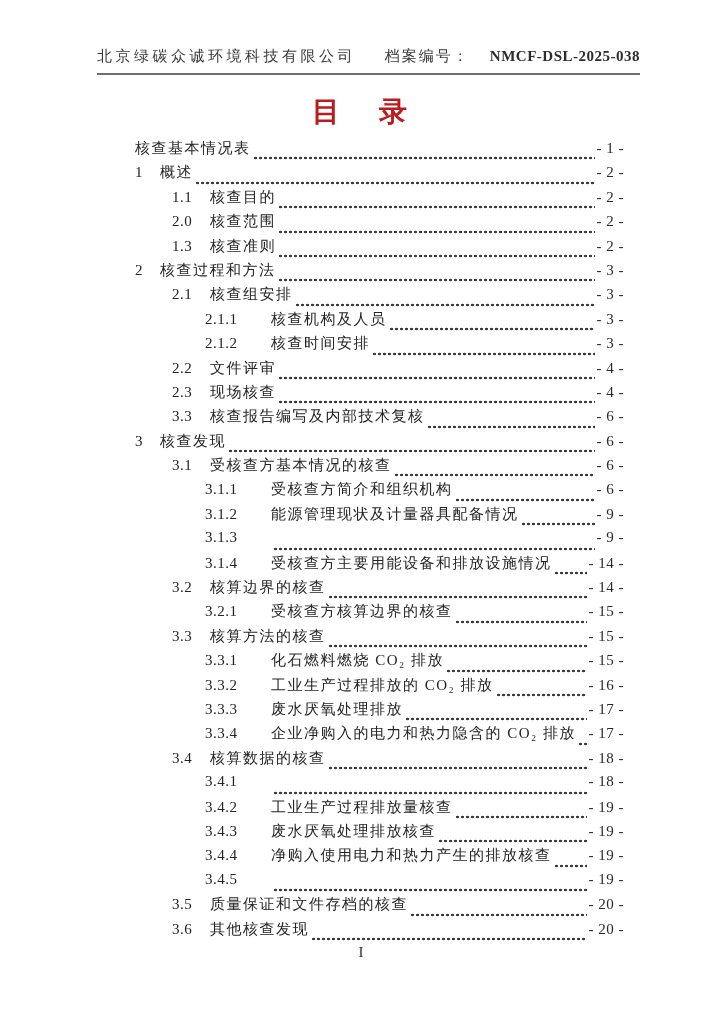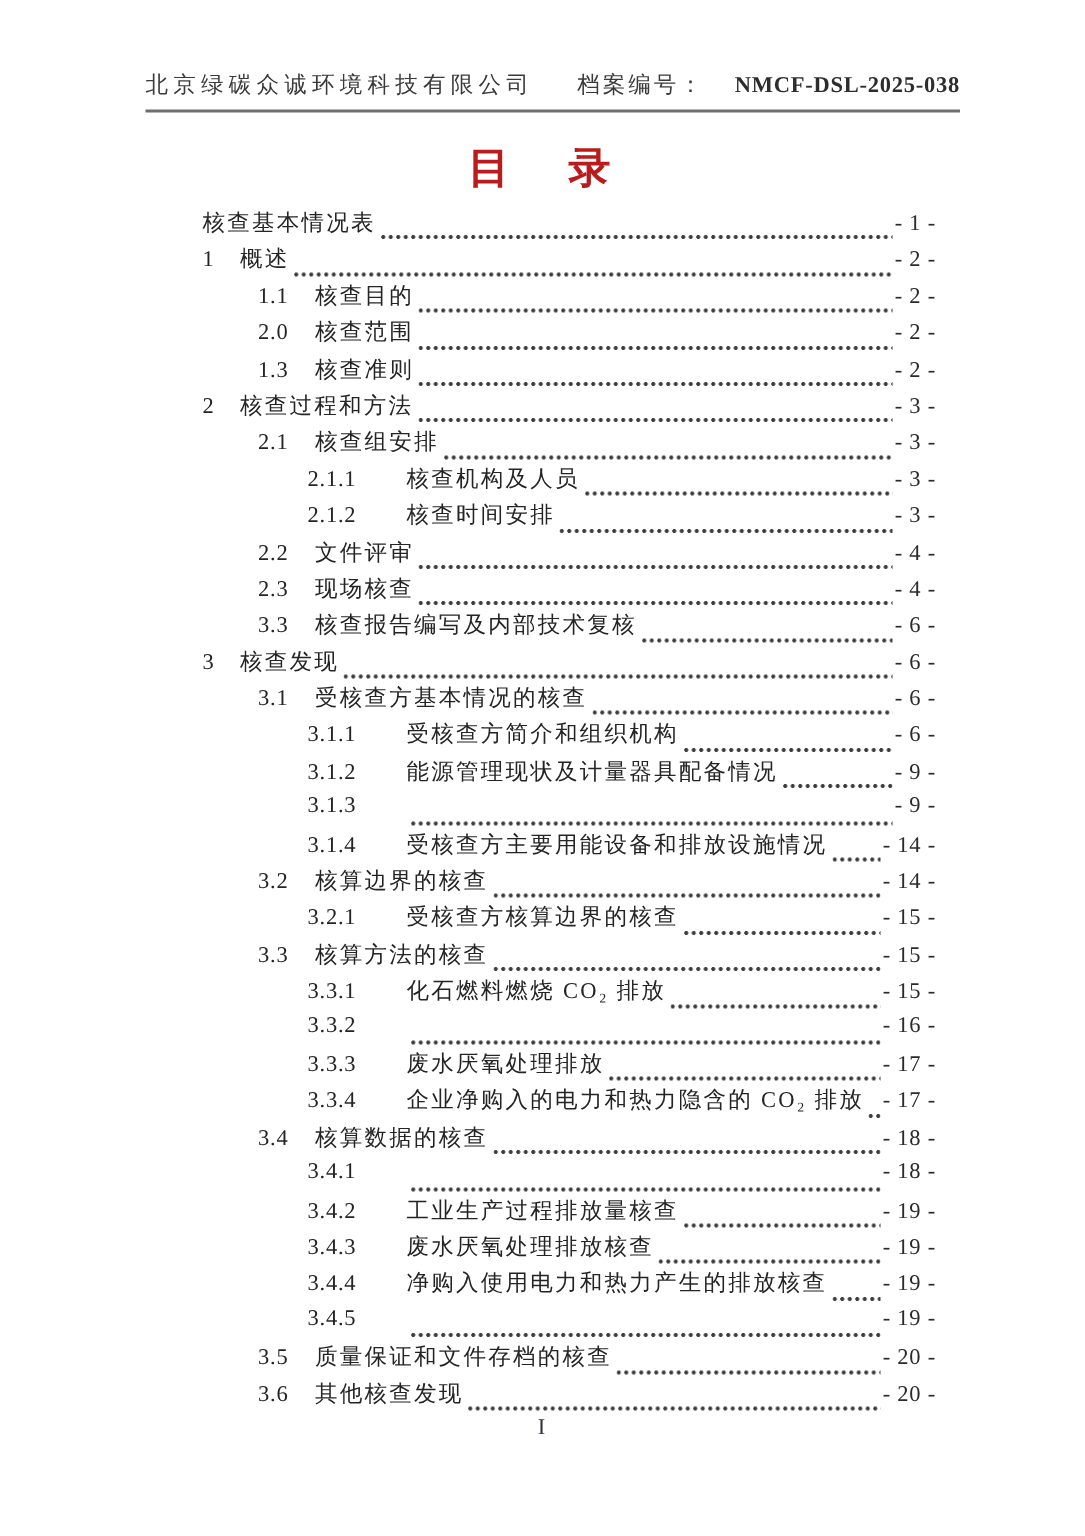--- a/index.html
+++ b/index.html
@@ -262,20 +262,21 @@
     <span class="toc-page">- 15 -</span>
   </div>
       <div class="toc-row lv3">
     <span class="toc-num">3.3.1</span>
     <span class="toc-label">化石燃料燃烧 CO₂ 排放</span>
     <span class="toc-dots"></span>
     <span class="toc-page">- 15 -</span>
   </div>
       <div class="toc-row lv3">
     <span class="toc-num">3.3.2</span>
+    <span class="toc-label">工业生产过程排放的 CO₂ 排放</span>
     <span class="toc-dots"></span>
     <span class="toc-page">- 16 -</span>
   </div>
       <div class="toc-row lv3">
     <span class="toc-num">3.3.3</span>
     <span class="toc-label">废水厌氧处理排放</span>
     <span class="toc-dots"></span>
     <span class="toc-page">- 17 -</span>
   </div>
       <div class="toc-row lv3">

